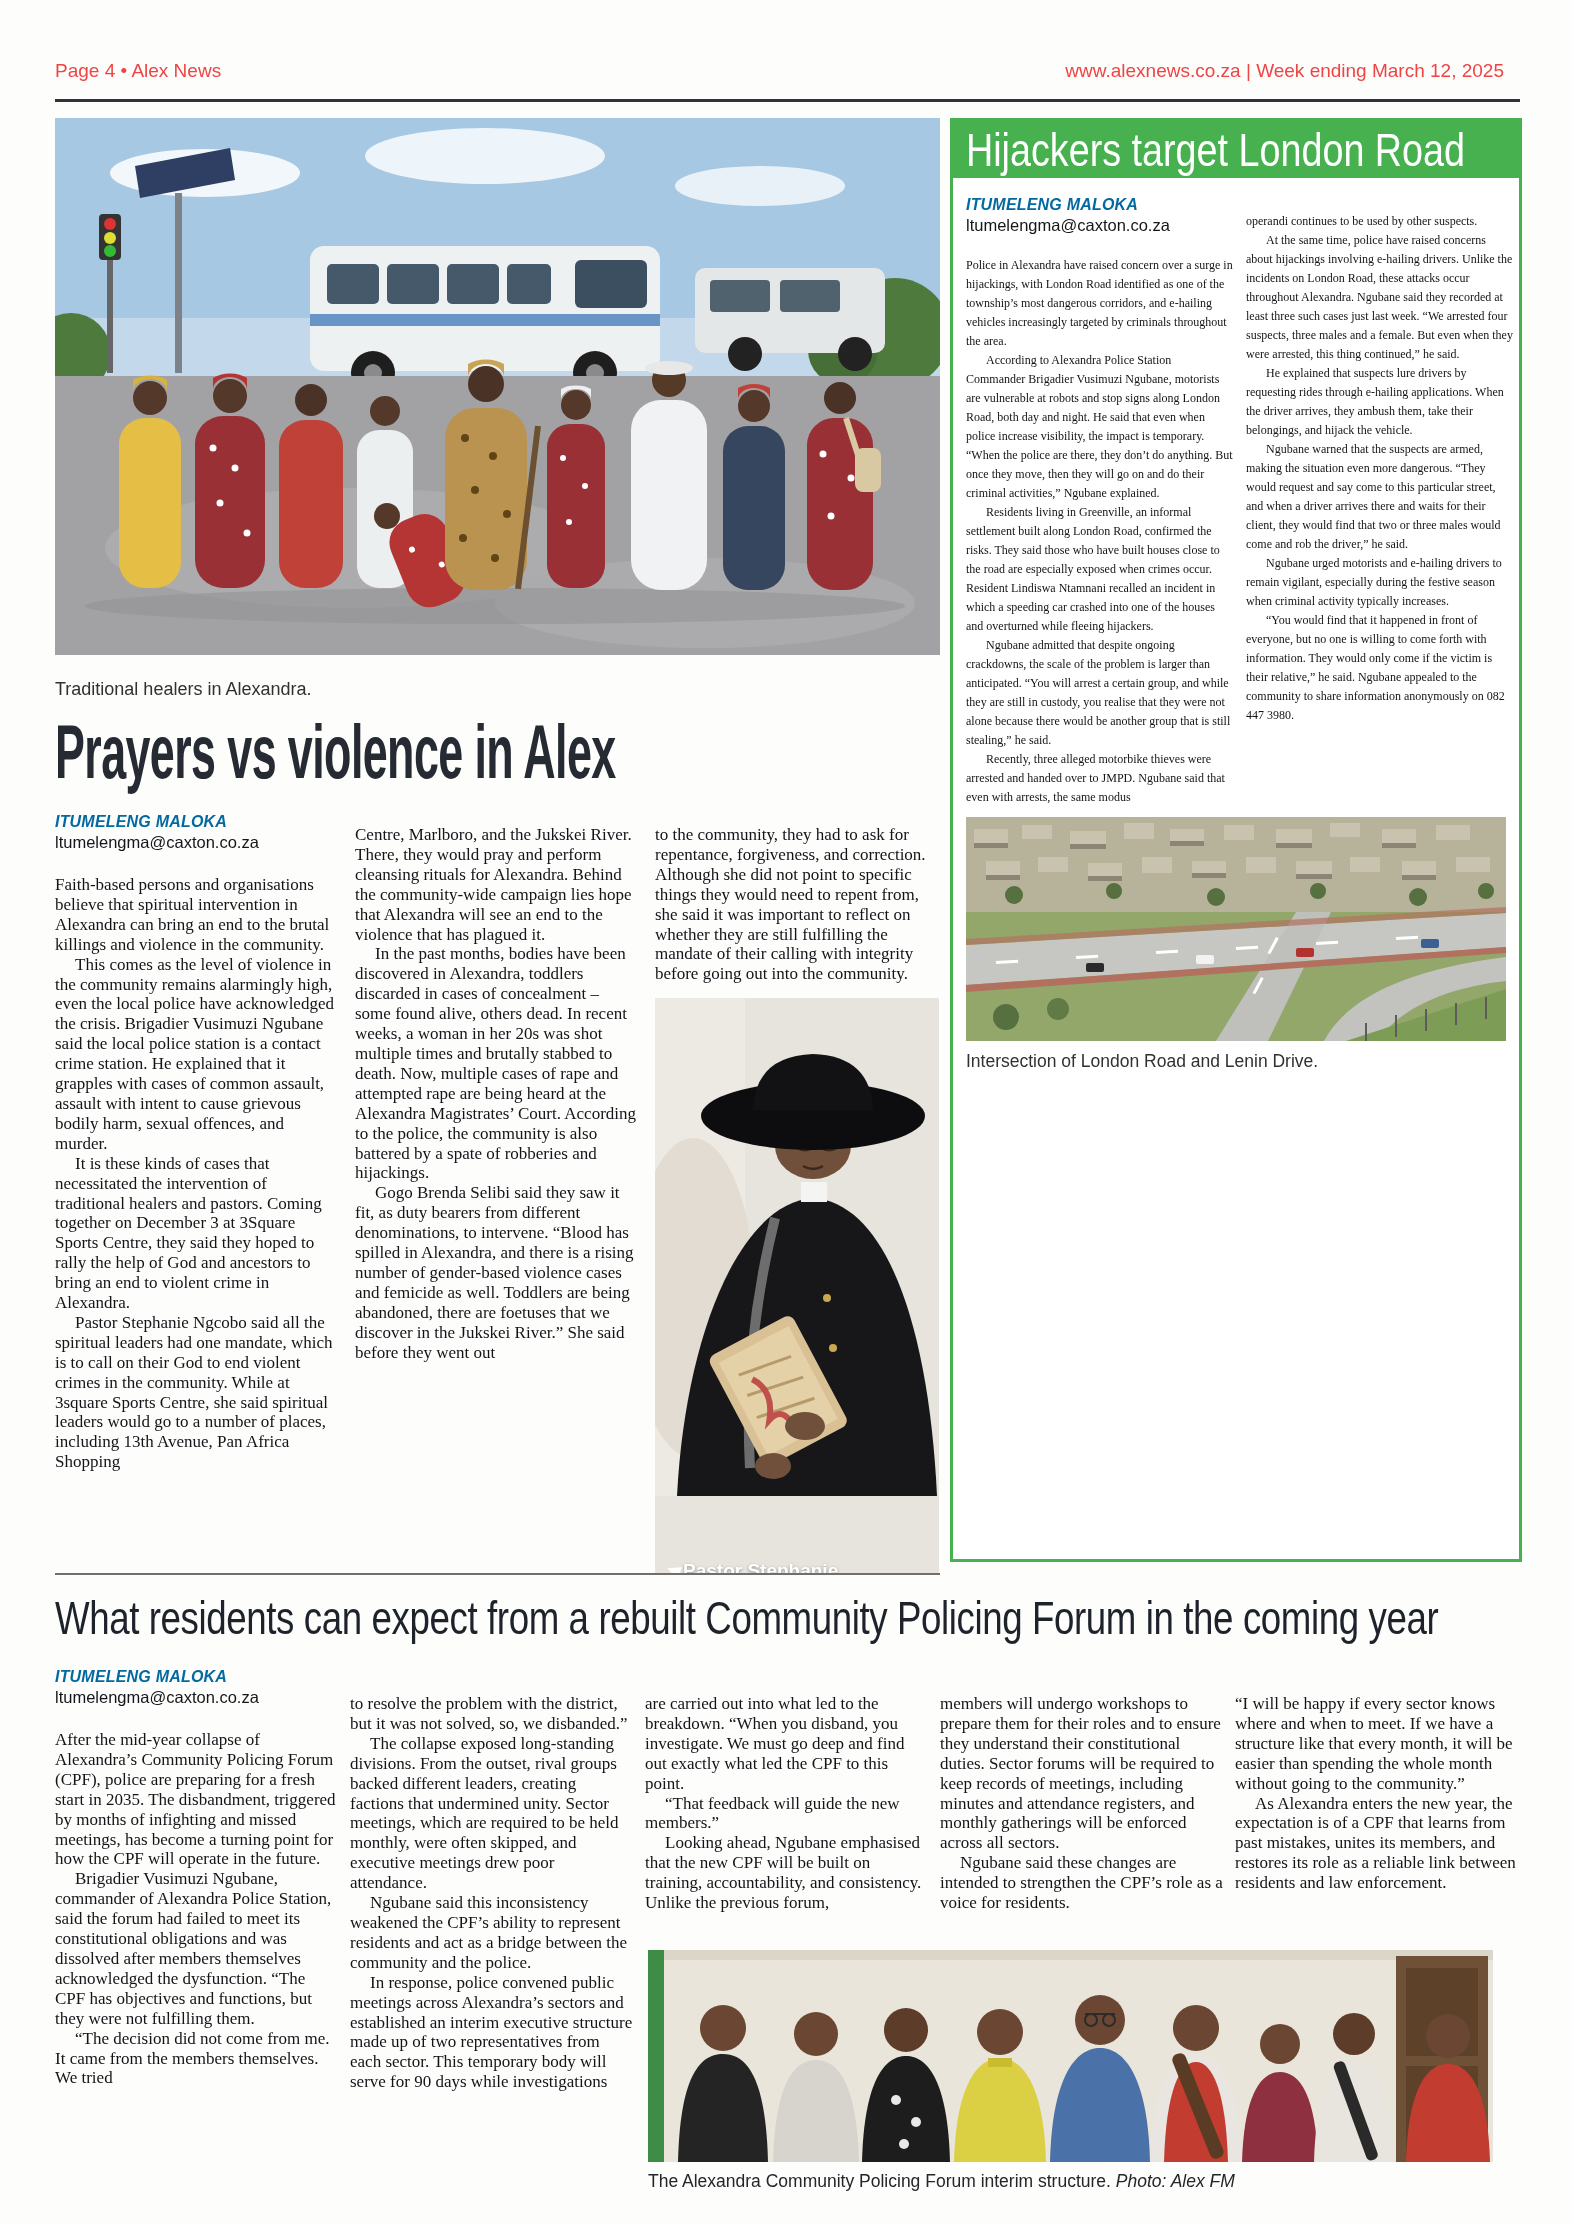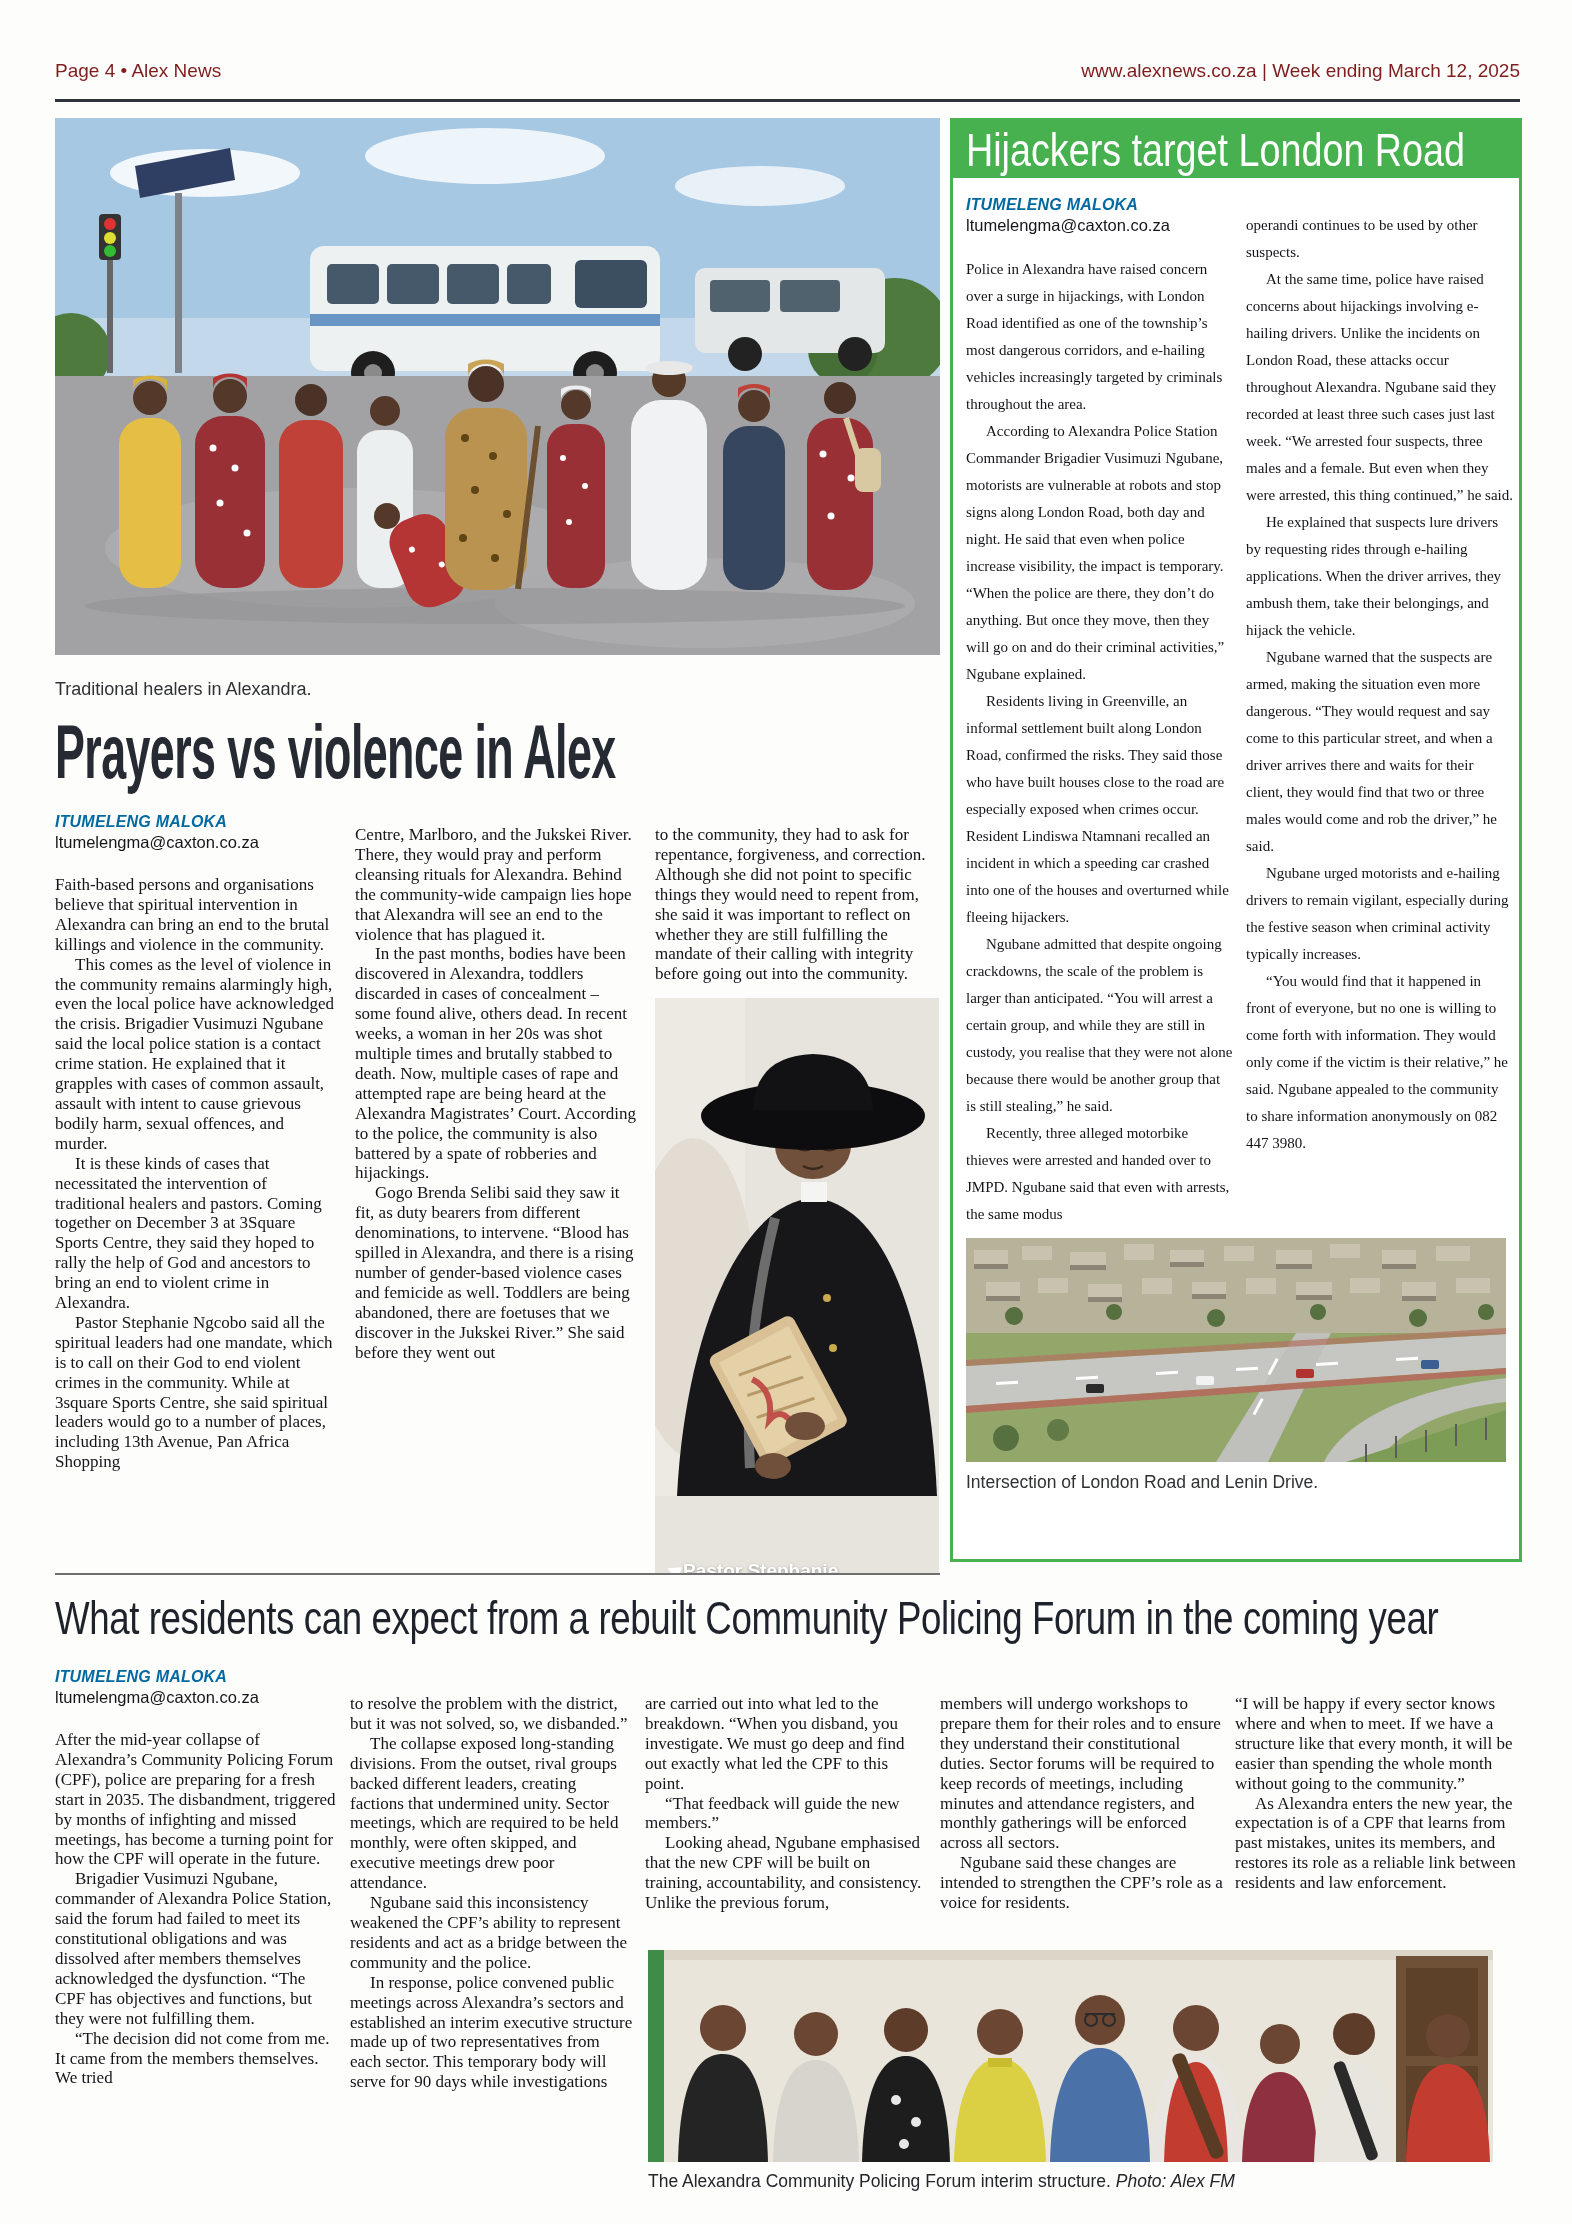--- a/index.html
+++ b/index.html
@@ -1,21 +1,21 @@
 <!DOCTYPE html>
 <html style="--accent-green: #46b14e; --headline-dark: #252a33; --body-text: #131418;"><head>
 <meta charset="utf-8">
 <style>
   html,body { margin:0; padding:0; background:#ffffff; }
   .page { position:relative; width:1572px; height:2224px; background:#fdfdfc; overflow:hidden;
           font-family:"Liberation Serif","DejaVu Serif",serif; }
 
   
-  .pheader { position:absolute; left:55px; right:52px; top:58px; display:flex; justify-content:space-between;
-             font:400 19px/26px "Liberation Sans","DejaVu Sans",sans-serif; color:#7f1d1d;gap:39px; }
+  .pheader { position:absolute; left:55px; right:68px; top:58px; display:flex; justify-content:space-between;
+             font:400 19px/26px "Liberation Sans","DejaVu Sans",sans-serif; color:#ef4444;gap:39px; }
   .toprule { position:absolute; left:55px; right:52px; top:99px; height:3px; background:#2e333b; }
 
   
   .cond { display:inline-block; transform:scaleX(var(--sx,.8)); transform-origin:0 50%; white-space:nowrap; }
   .cap  { font:400 18px/24px "Liberation Sans","DejaVu Sans",sans-serif; color:#2f3133; }
   .bname{ font:italic 700 16px/21px "Liberation Sans","DejaVu Sans",sans-serif; color:#0369a1; letter-spacing:.2px; }
   .bmail{ font:400 16.5px/21px "Liberation Sans","DejaVu Sans",sans-serif; color:#15161a; }
   .byline { height:64px; padding-top:2px; }
   .para { margin:0; font:400 17px/19.9px "Liberation Serif","DejaVu Serif",serif; color:#131418; }
   .ind  { text-indent:20px; }
@@ -40,21 +40,21 @@
   .botrule { height:2px; background:#6f6f6f; }
 
   
   .hijack { position:absolute; left:950px; top:118px; width:572px; height:1444px; box-sizing:border-box;
             border:3px solid var(--accent-green,#46b14e); background:#fff; overflow:hidden; }
   .banner { height:57px; background:var(--accent-green,#46b14e); padding-left:13px; display:flex; align-items:center; }
   .h2 { font:400 46px/50px "Liberation Sans","DejaVu Sans",sans-serif; color:#ffffff; --sx:.82; }
   .hcols { display:flex; gap:13px; padding:0 13px; margin-top:14px; }
   .hcol { width:267px; flex:0 0 267px; }
   .hcol.pt { padding-top:20px; }
-  .hijack .para { font-size:15px; line-height:27px; }
+  .hijack .para { font-size:12px; line-height:19px; }
   .hijack .byline { height:62px; }
   .intersection { width:540px; height:224px; margin:10px 13px 0; overflow:hidden; background:#93a76b; }
   .hcap { margin:8px 13px 0; font-size:17.5px; }
 
   
   .cpf { position:absolute; left:55px; top:1588px; width:1464px; height:636px; }
   .h3wrap { margin:0; height:62px; }
   .h3 { font:400 47px/60px "Liberation Sans","DejaVu Sans",sans-serif; color:#1d222b; --sx:.78; letter-spacing:-.5px; }
   .cols5 { display:flex; gap:12px; margin-top:14px; }
   .col5 { width:283px; flex:0 0 283px; }

